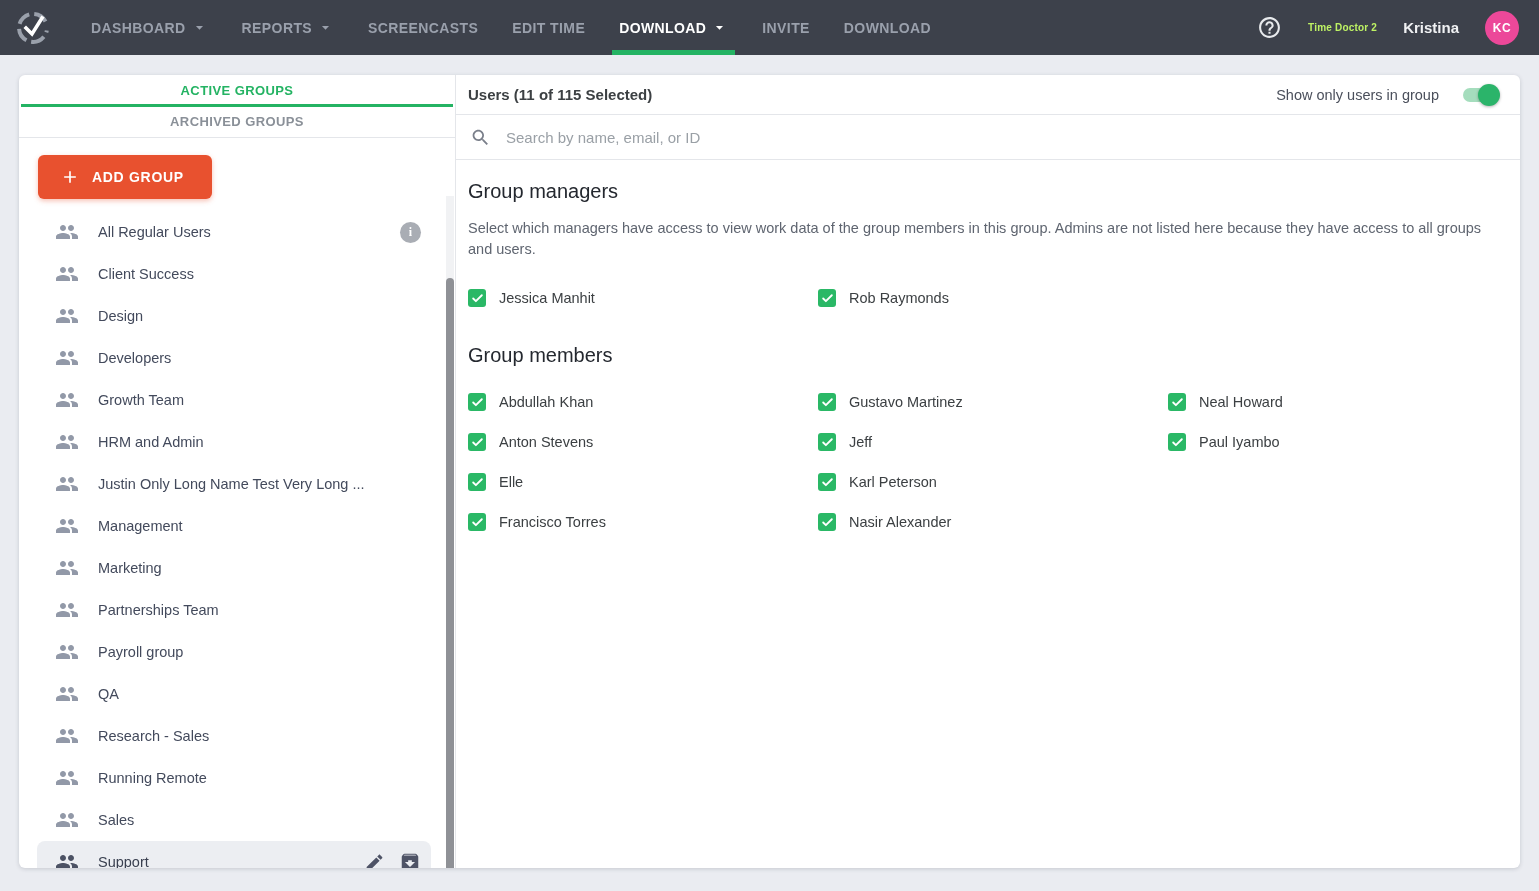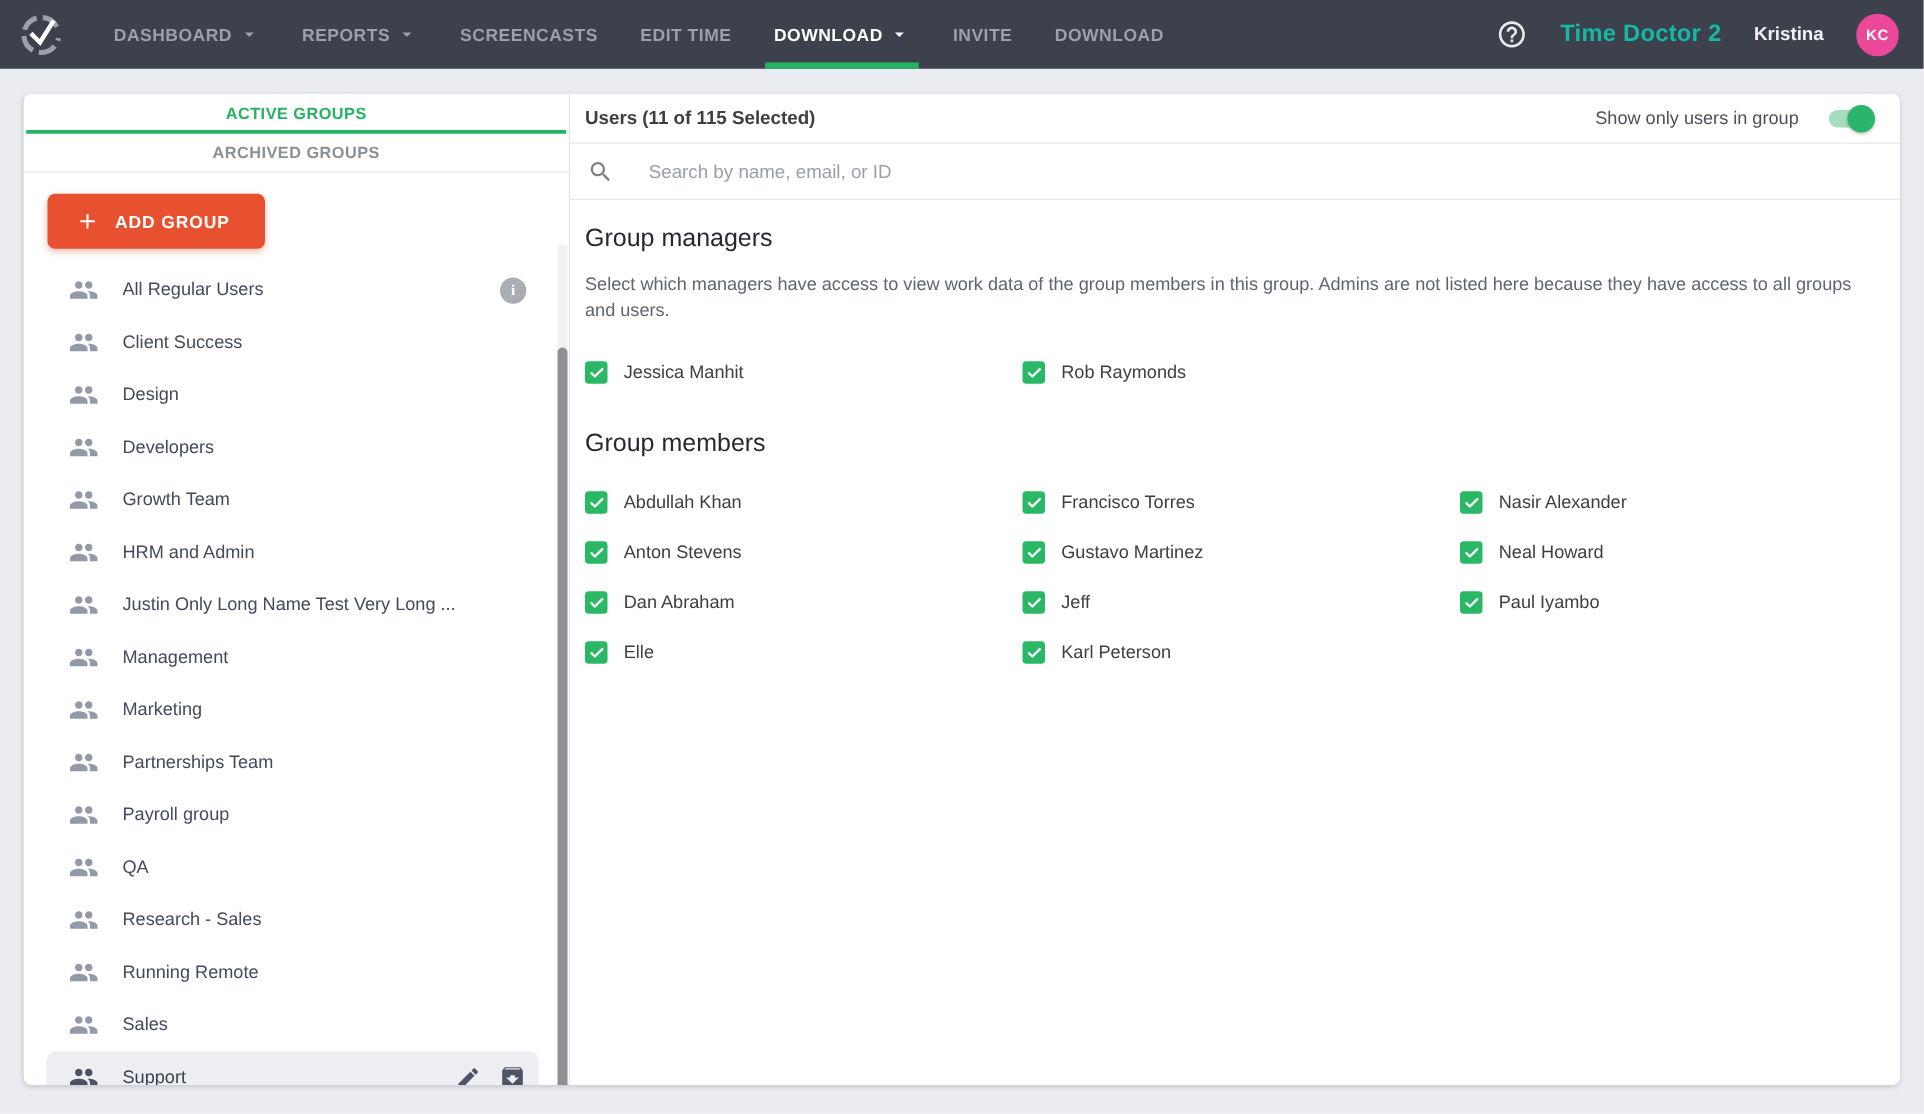--- a/index.html
+++ b/index.html
@@ -23,21 +23,21 @@
     white-space:nowrap;
   }
   .nav-item.active { color:#ffffff; }
   .nav-item.active::after {
     content:""; position:absolute; left:10px; right:10px; bottom:0; height:5px;
     background:#24b363;
   }
   .nav-caret { margin-left:5px; display:inline-flex; }
   .nav-right { margin-left:auto; display:flex; align-items:center; gap:26px; }
   .help-icon { width:25px; height:25px; cursor:pointer; display:inline-flex; }
-  .product-name { color:#14b8a6; font-size:19px; font-weight:700; letter-spacing:.2px; }
+  .product-name { color:#bef264; font-size:10px; font-weight:700; letter-spacing:.2px; }
   .user-name { color:#f0f1f3; font-size:15px; font-weight:700; }
   .avatar {
     width:34px; height:34px; border-radius:50%; background:#ec4899; color:#ffffff;
     display:flex; align-items:center; justify-content:center; font-size:12px; font-weight:700;
     letter-spacing:.5px; cursor:pointer;
   }
   
   .card {
     position:absolute; left:19px; right:19px; top:75px; bottom:23px;
     background:#ffffff; border-radius:6px; box-shadow:0 1px 4px rgba(40,45,60,.18);
@@ -94,21 +94,21 @@
   .main-title { font-size:15px; font-weight:600; color:#3c4043; }
   .toggle-wrap { margin-left:auto; display:flex; align-items:center; gap:24px; cursor:pointer; }
   .toggle-label { font-size:14.5px; color:#4a4f5b; }
   .switch { position:relative; width:34px; height:14px; border-radius:7px; background:#a5ddbd; }
   .switch .knob {
     position:absolute; right:-3px; top:-4px; width:22px; height:22px; border-radius:50%;
     background:#2bb46a; box-shadow:0 1px 3px rgba(0,0,0,.3);
   }
   .search-row {
     height:45px; flex-shrink:0; border-bottom:1px solid #e4e6ea; display:flex; align-items:center;
-    padding:0 24px 0 14px; gap:28px;
+    padding:0 24px 0 14px; gap:15px;
   }
   .search-icon { display:inline-flex; flex-shrink:0; }
   .search-input {
     flex:1; border:none; outline:none; font-family:inherit; font-size:15px; color:#3c4043;
     background:transparent;
   }
   .search-input::placeholder { color:#9aa0a6; }
   .content { flex:1; padding:20px 24px 0 12px; overflow:hidden; }
   .section-heading { font-size:20px; font-weight:400; color:#24282f; margin-bottom:15px; }
   .section-desc { font-size:14.5px; color:#5f6570; line-height:1.45; margin-bottom:18px; max-width:1030px; }
@@ -425,28 +425,20 @@
               </svg>
             </span>
             <span class="check-label">Anton Stevens</span>
           </div>
           <div class="check-item">
             <span class="cb">
               <svg viewBox="0 0 24 24" width="13" height="13">
                 <path d="M20 6L9 17l-5-5" fill="none" stroke="#ffffff" stroke-width="3.4" stroke-linecap="round" stroke-linejoin="round"></path>
               </svg>
             </span>
-            <span class="check-label">Dan Abraham</span>
-          </div>
-          <div class="check-item">
-            <span class="cb">
-              <svg viewBox="0 0 24 24" width="13" height="13">
-                <path d="M20 6L9 17l-5-5" fill="none" stroke="#ffffff" stroke-width="3.4" stroke-linecap="round" stroke-linejoin="round"></path>
-              </svg>
-            </span>
             <span class="check-label">Elle</span>
           </div>
           <div class="check-item">
             <span class="cb">
               <svg viewBox="0 0 24 24" width="13" height="13">
                 <path d="M20 6L9 17l-5-5" fill="none" stroke="#ffffff" stroke-width="3.4" stroke-linecap="round" stroke-linejoin="round"></path>
               </svg>
             </span>
             <span class="check-label">Francisco Torres</span>
           </div>

